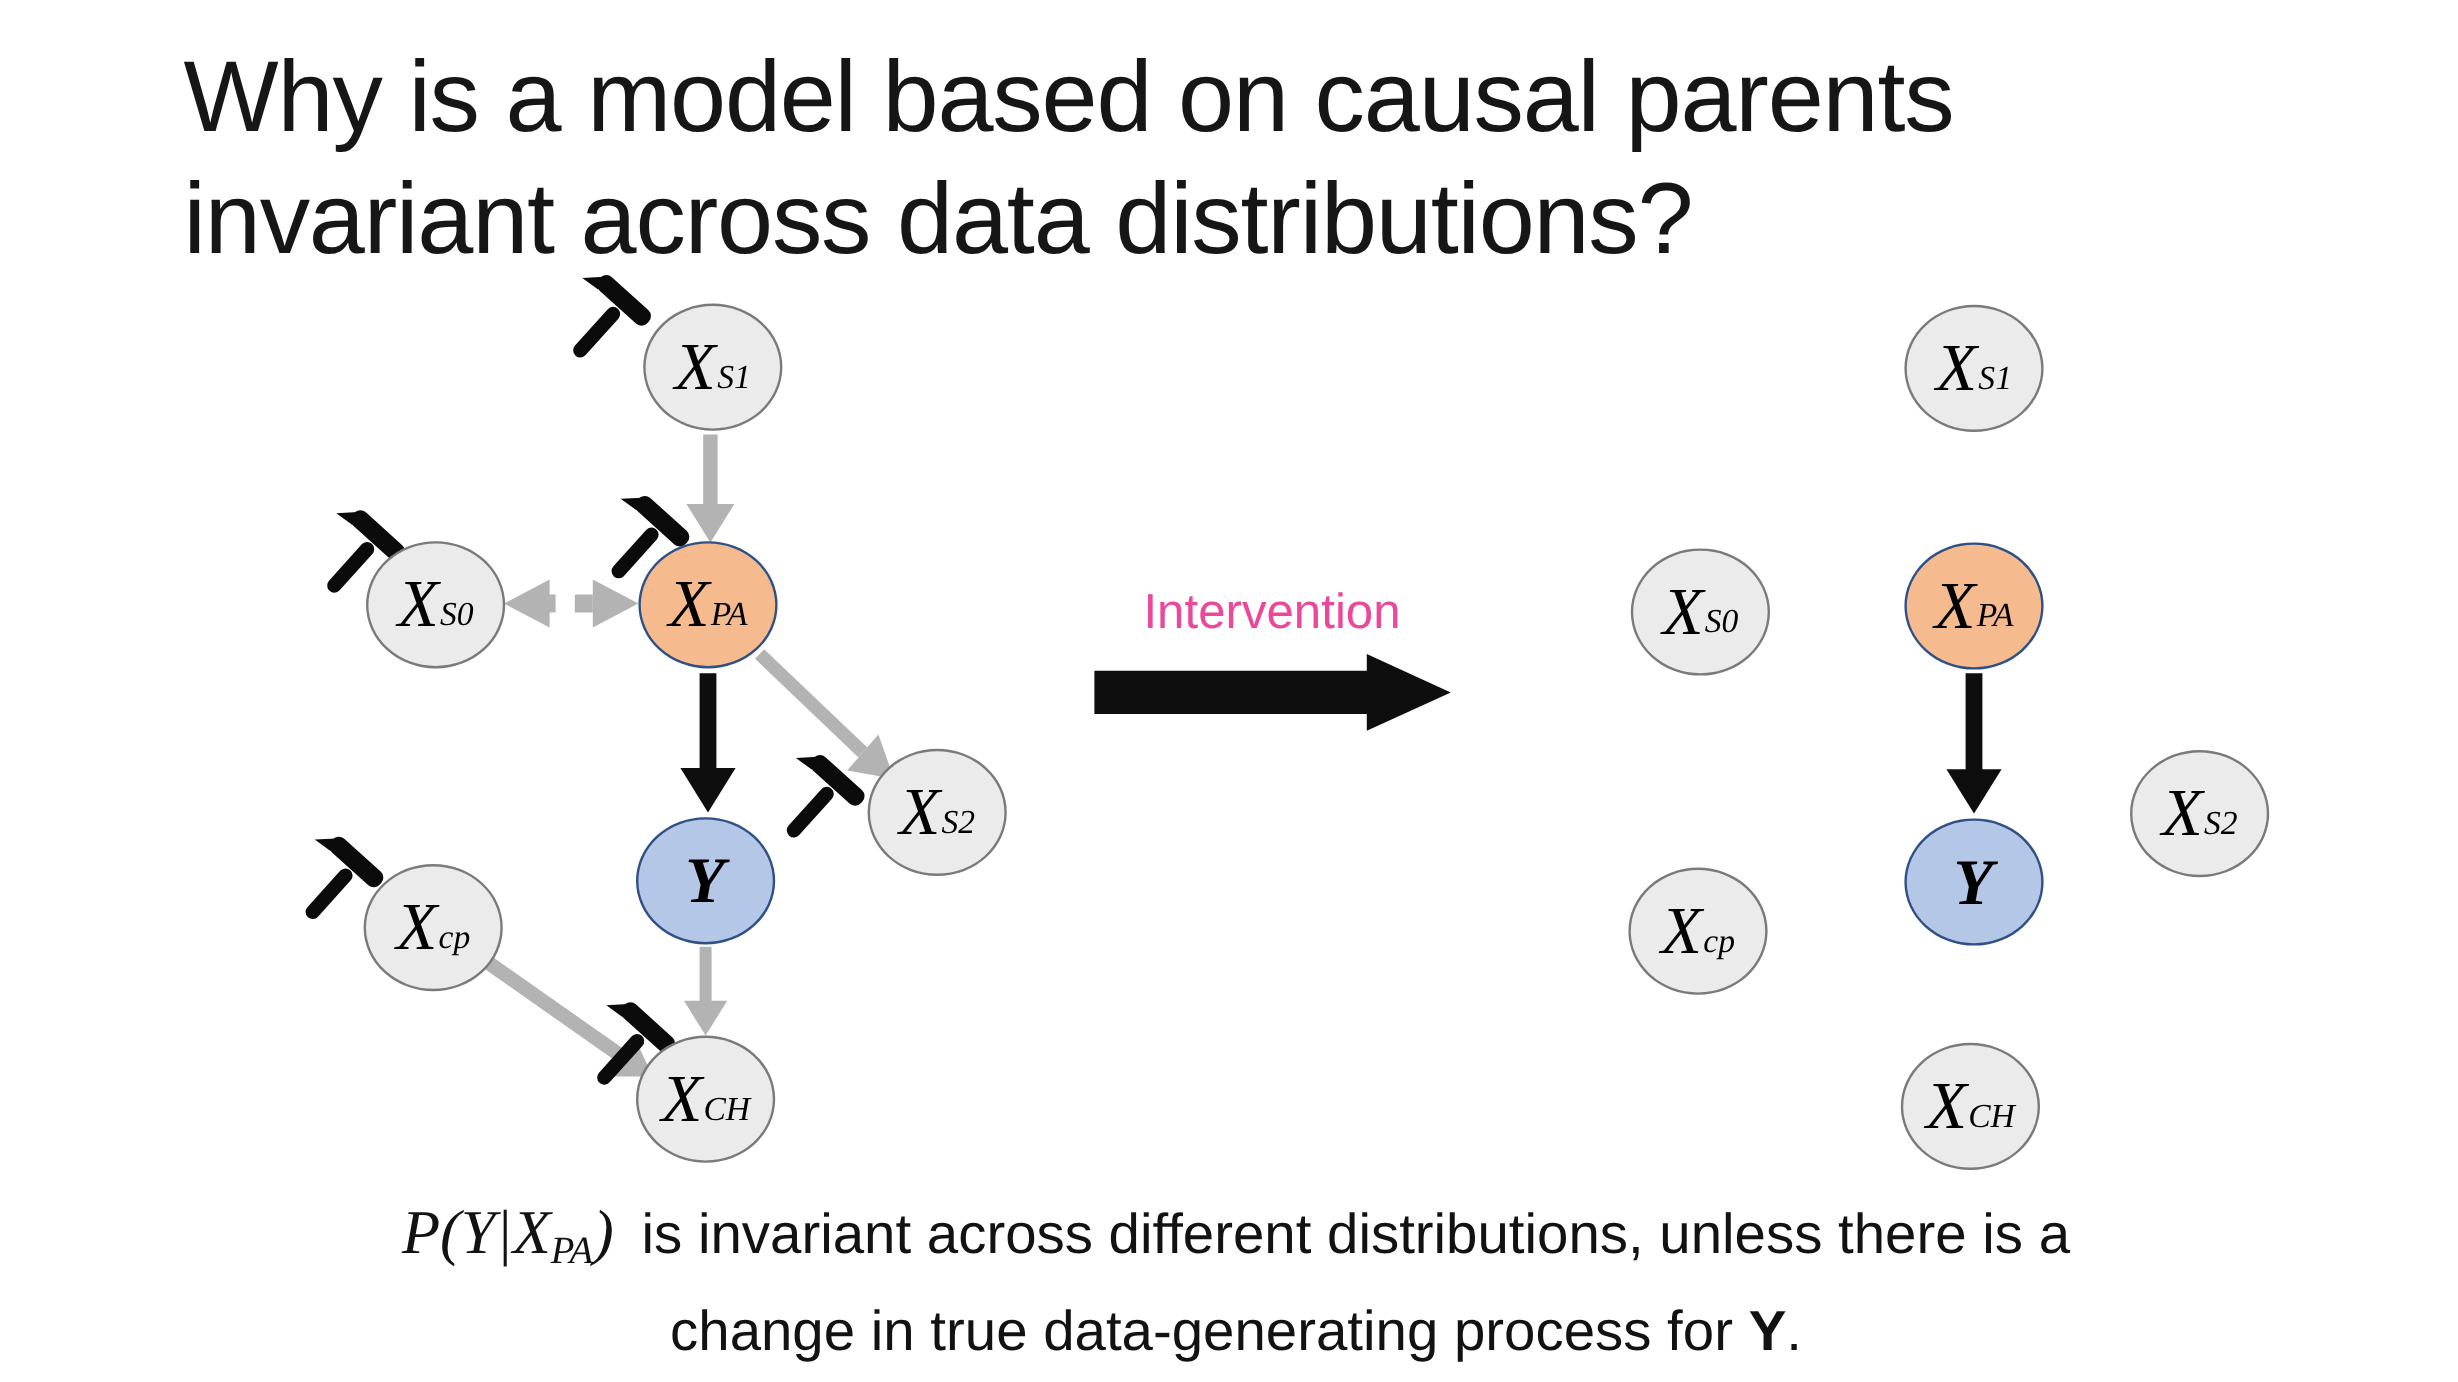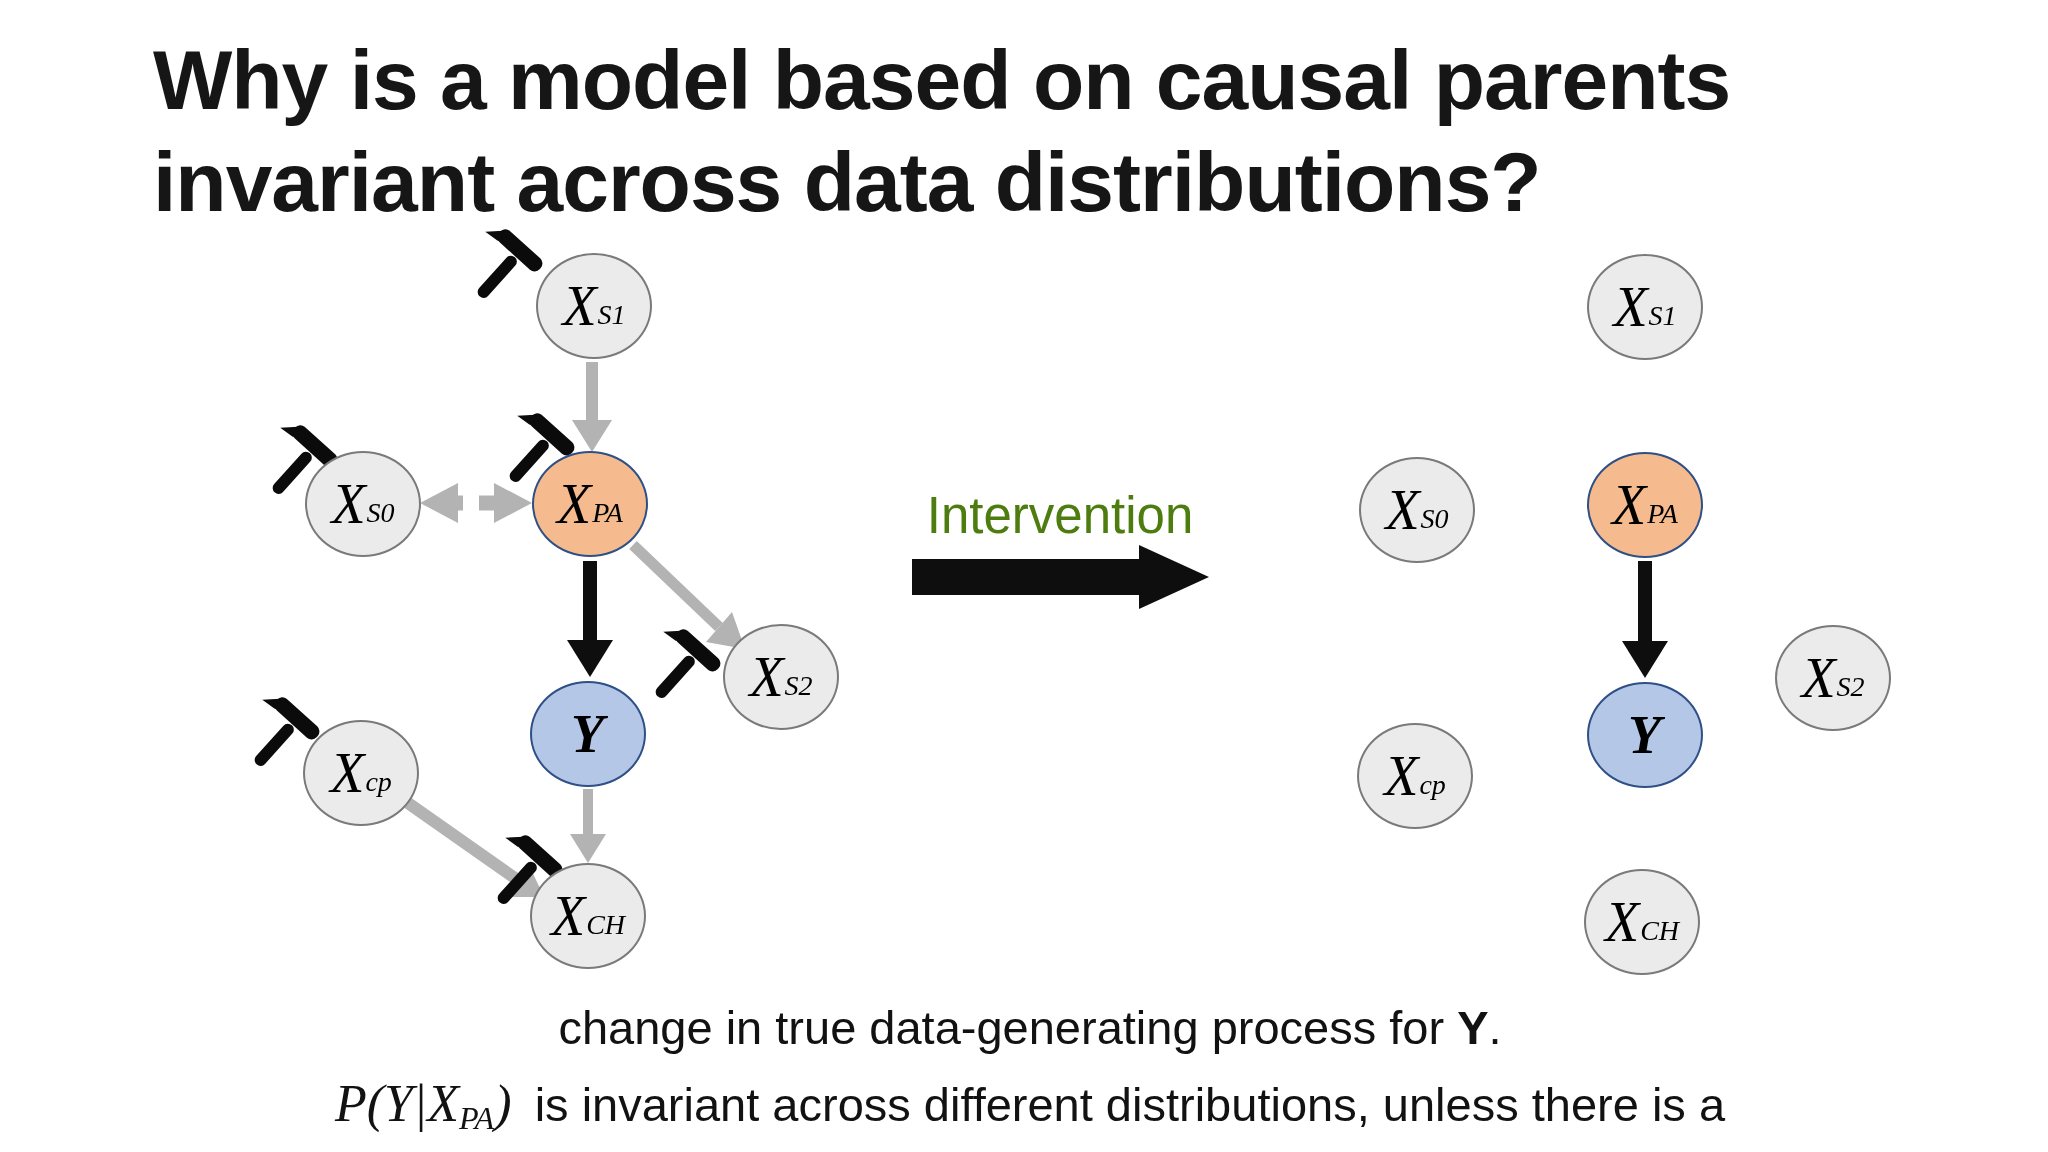--- a/index.html
+++ b/index.html
@@ -1,35 +1,35 @@
 <!DOCTYPE html>
 <html><head>
 <meta charset="utf-8">
 <style>
   html,body{margin:0;padding:0;background:#ffffff;}
   .stage{position:relative;width:2048px;height:1152px;background:#ffffff;overflow:hidden;
          font-family:"Liberation Sans", sans-serif;}
-  .title{position:absolute;left:153px;top:30px;margin:0;font-weight:700;
+  .title{position:absolute;left:153px;top:30px;margin:0;font-weight:400;
          font-size:84px;line-height:1.21;color:#161616;letter-spacing:-1px;
          font-family:"Liberation Sans", sans-serif;}
   .art{position:absolute;left:0;top:0;}
   
   .node{position:absolute;width:116px;height:106px;border-radius:50%;
         display:flex;align-items:center;justify-content:center;
         font-family:"Liberation Serif","DejaVu Serif",serif;font-style:italic;
         color:#000;box-sizing:border-box;}
   .node.gray{background:#ebebeb;border:2.5px solid #7a7a7a;}
   .node.orange{background:#f5bb8e;border:2.5px solid #2f5086;}
   .node.blue{background:#b4c7e7;border:2.5px solid #2f5086;}
   .nmain{font-size:56px;line-height:1;}
   .nsub{font-size:28px;line-height:1;display:inline-block;transform:translateY(0.32em);margin-left:1px;}
   .node.ynode .nmain{font-weight:700;font-size:54px;}
   
   .ivl{position:absolute;left:890px;top:486px;width:340px;text-align:center;
-       font-size:51px;color:#4d7c0f;}
+       font-size:41px;color:#ec4899;}
   
   .caption{position:absolute;left:110px;top:990px;width:1840px;text-align:center;
            font-size:47px;line-height:76px;color:#121212;}
   .math{font-family:"Liberation Serif","DejaVu Serif",serif;font-style:italic;font-size:52px;margin-right:10px;}
   .msub{font-size:0.62em;display:inline-block;transform:translateY(0.26em);}
   .capY{font-weight:700;}
 </style>
 </head>
 <body>
 
@@ -142,22 +142,22 @@
     </div>
   <div class="node gray" style="left:1584px;top:869px;">
       <span class="nmain">X</span>
       <span class="nsub">CH</span>
     </div>
 
   <div class="ivl">Intervention</div>
 
   <div class="caption">
     <div>
+      <span class="math"><span>P(Y|X</span><span class="msub">PA</span><span>)</span></span>
+      <span>is invariant across different distributions, unless there is a</span>
+    </div>
+    <div>
       <span>change in true data-generating process for</span>
       <span class="capY"><span>Y</span></span><span>.</span>
-    </div>
-    <div>
-      <span class="math"><span>P(Y|X</span><span class="msub">PA</span><span>)</span></span>
-      <span>is invariant across different distributions, unless there is a</span>
     </div>
   </div>
 
 </div>
 
 </body></html>

